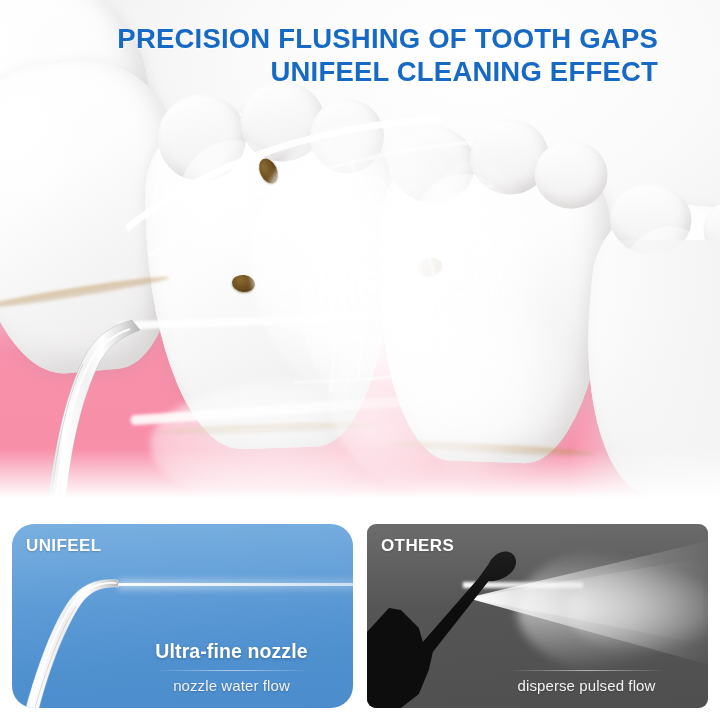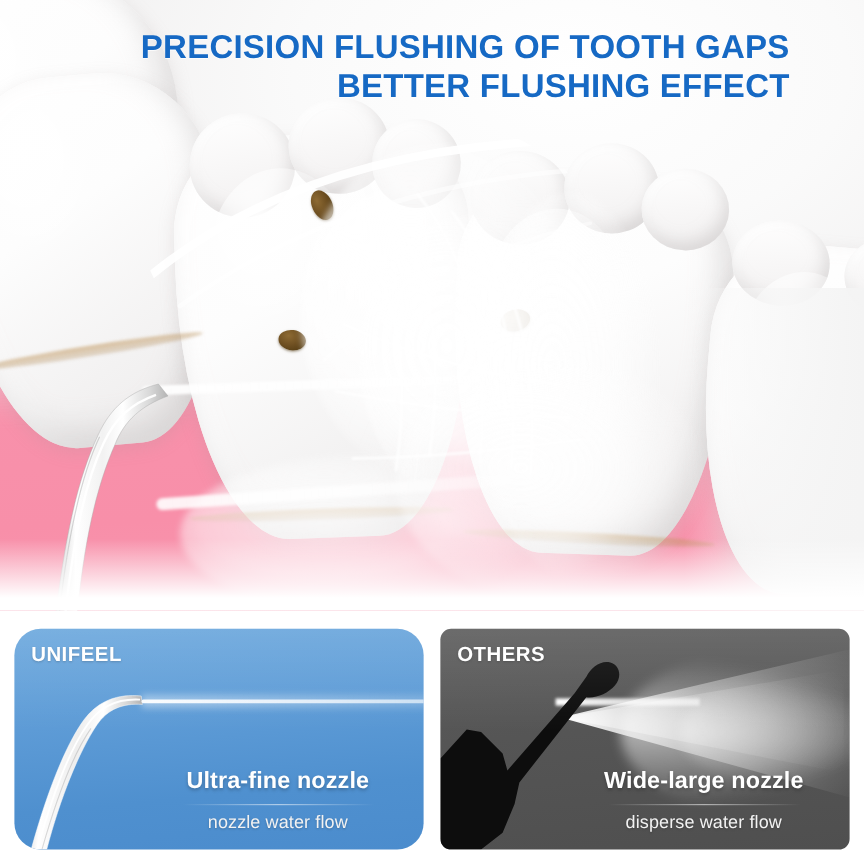--- a/index.html
+++ b/index.html
@@ -312,21 +312,21 @@
       <path d="M30 215 C 37 152, 46 104, 62 70 C 72 48, 86 36, 106 29" stroke="rgba(255,255,255,.95)" stroke-width="2" fill="none"></path>
       <path d="M25 215 C 32 150, 42 100, 59 64" stroke="rgba(140,140,140,.35)" stroke-width="1" fill="none"></path>
     </svg>
 
     <div class="gum-fade-r"></div>
     <div class="gum-fade-b"></div>
   </div>
 
   <div id="headline">
     <span class="line">PRECISION FLUSHING OF TOOTH GAPS</span>
-    <span class="line">BETTER FLUSHING EFFECT</span>
+    <span class="line">UNIFEEL CLEANING EFFECT</span>
   </div>
 
   <div id="compare">
 
     <div class="panel panel-blue">
       <span class="brand">UNIFEEL</span>
 
       <div class="thin-stream-glow"></div>
       <div class="thin-stream"></div>
 
@@ -374,21 +374,20 @@
       <div class="mist" style="left:150px;top:22px;width:210px;height:128px;z-index:3;"></div>
       <div class="mist" style="left:200px;top:40px;width:180px;height:92px;z-index:3;opacity:.7;"></div>
 
       <svg class="tip-black" viewBox="0 0 342 184" preserveAspectRatio="none">
         <path d="M0 184 L 0 108 L 22 84 L 34 86 L 52 104 L 56 118 L 112 54 L 122 40
                  C 126 32, 134 26, 142 28 C 150 30, 152 40, 146 47
                  C 140 54, 130 58, 122 57 L 66 128 L 62 146 L 52 170 L 34 184 Z" fill="#0d0d0d"></path>
       </svg>
 
       <div class="caption">
-        <span class="big">Wide-large nozzle</span>
         <span class="rule"></span>
-        <span class="small">disperse water flow</span>
+        <span class="small">disperse pulsed flow</span>
       </div>
       <div class="panel-gloss"></div>
     </div>
 
   </div>
 </div>
 
 </body></html>

